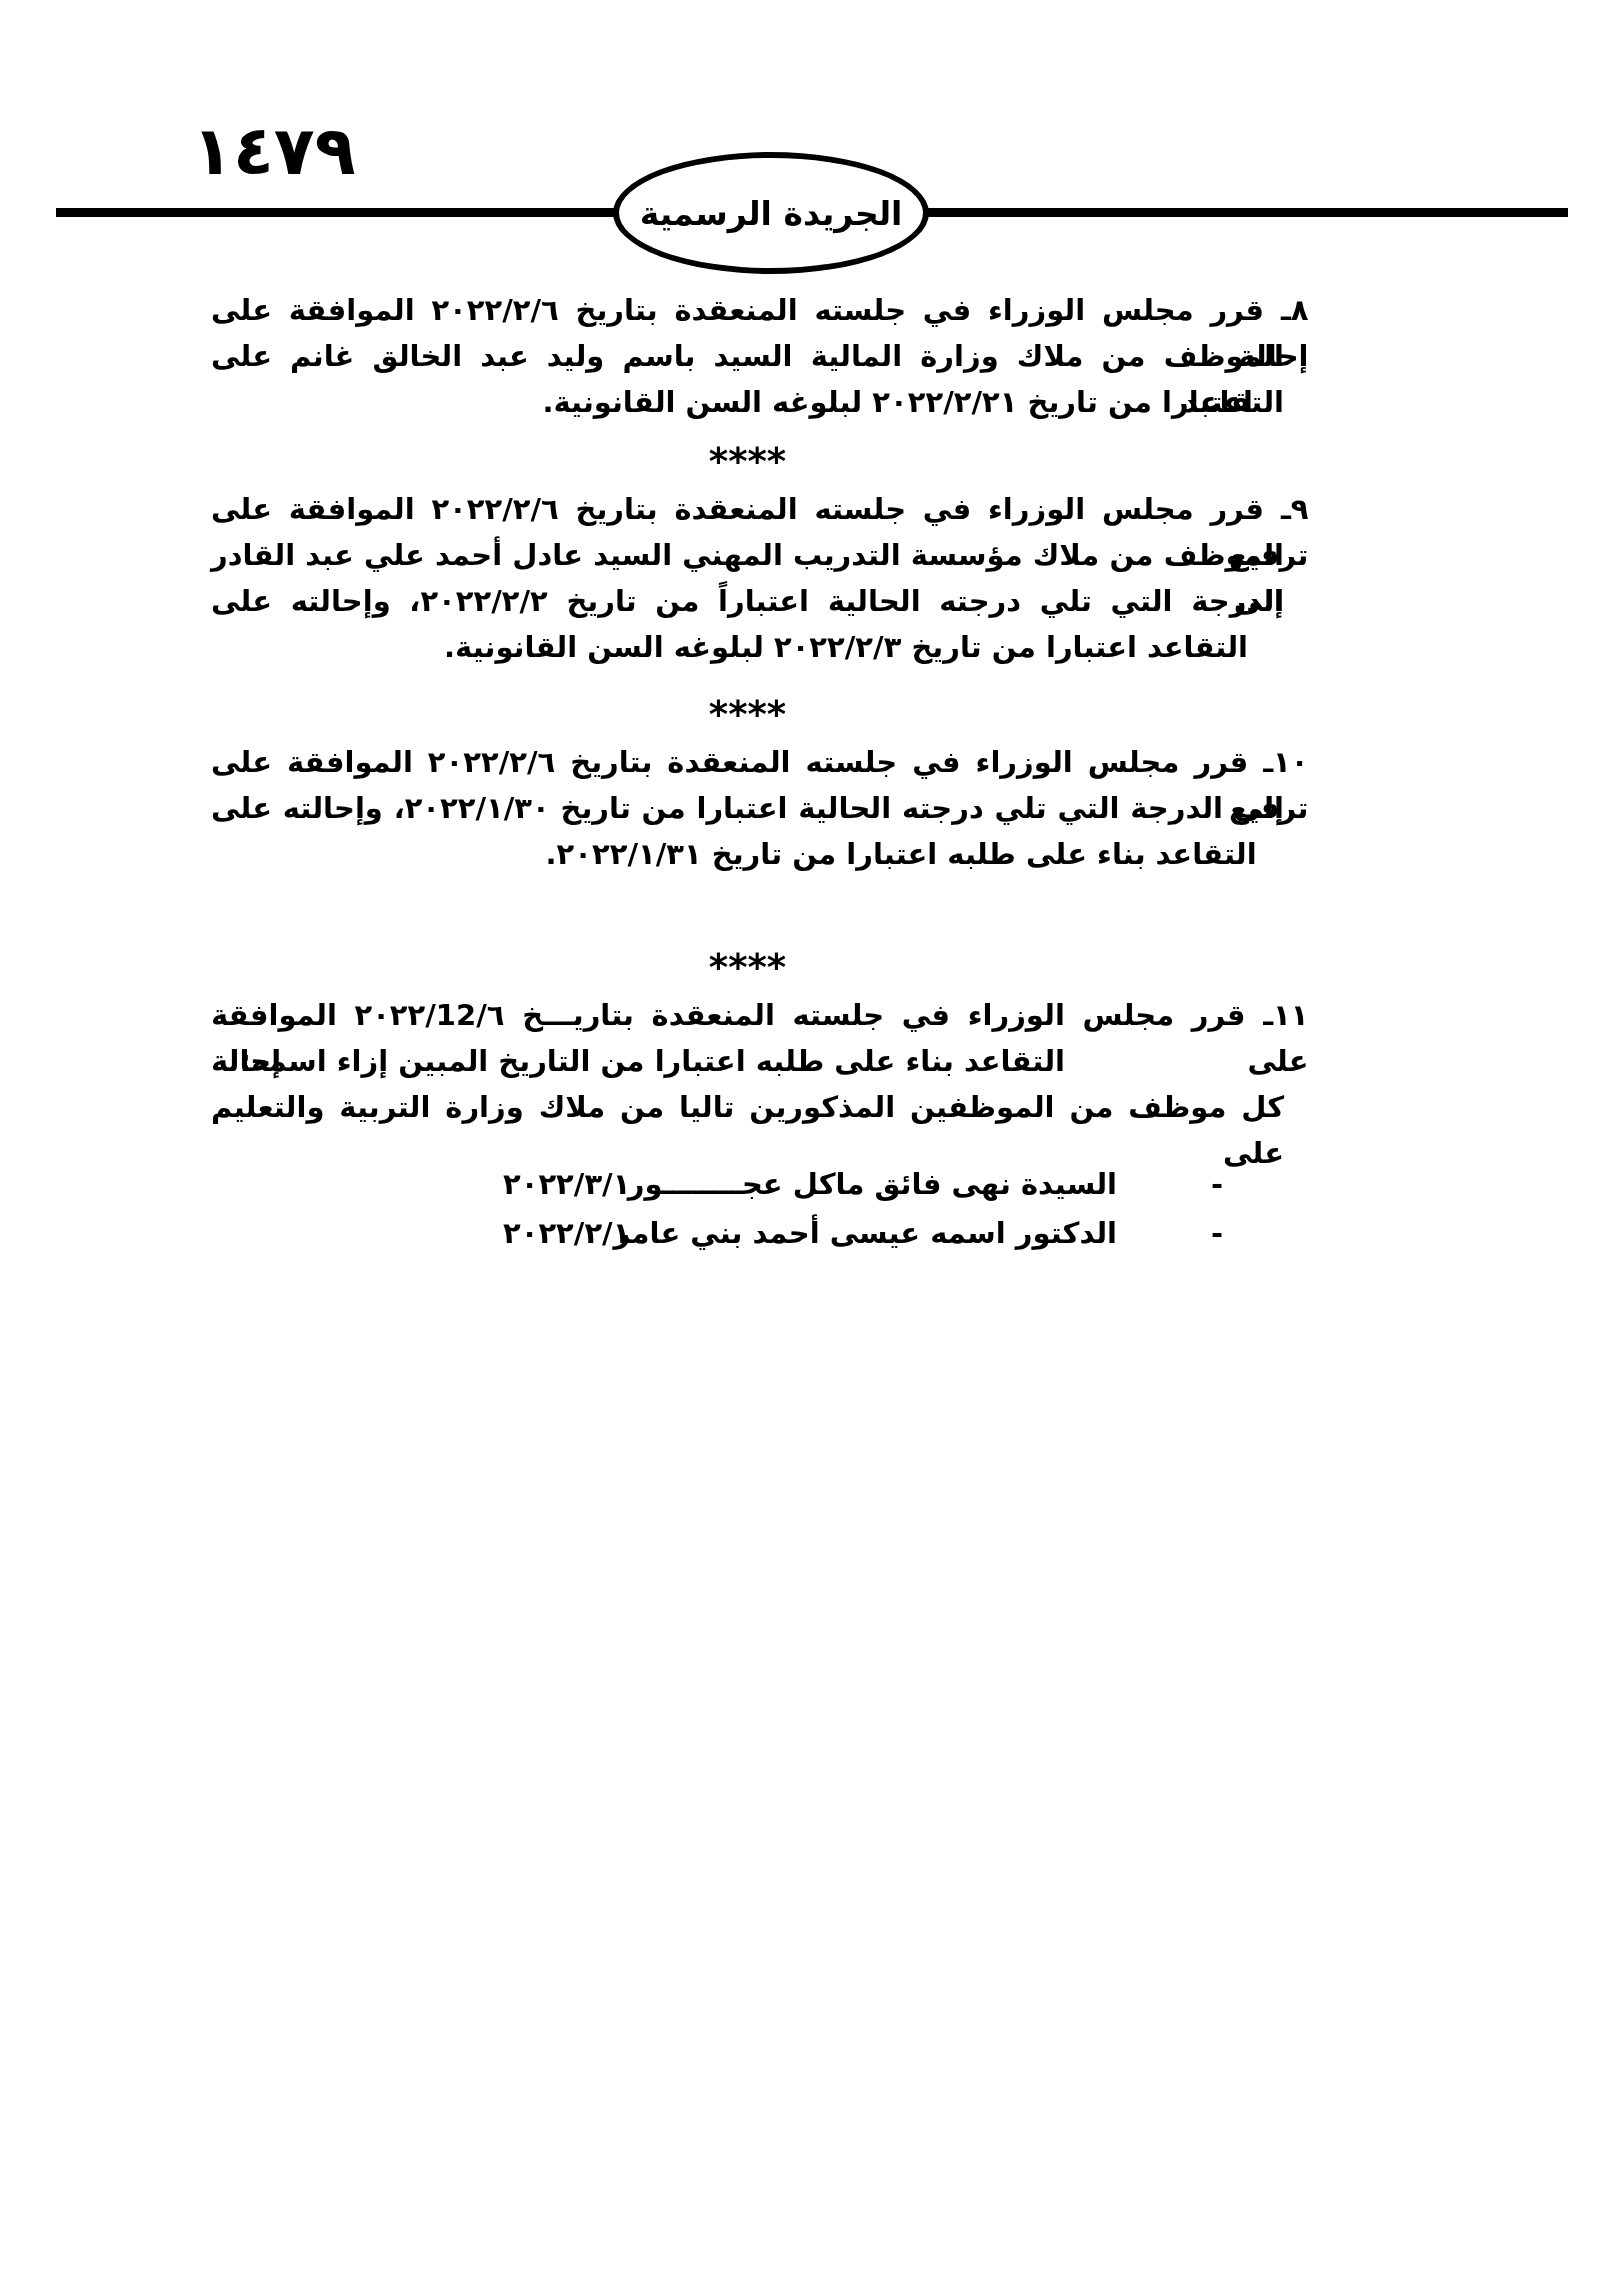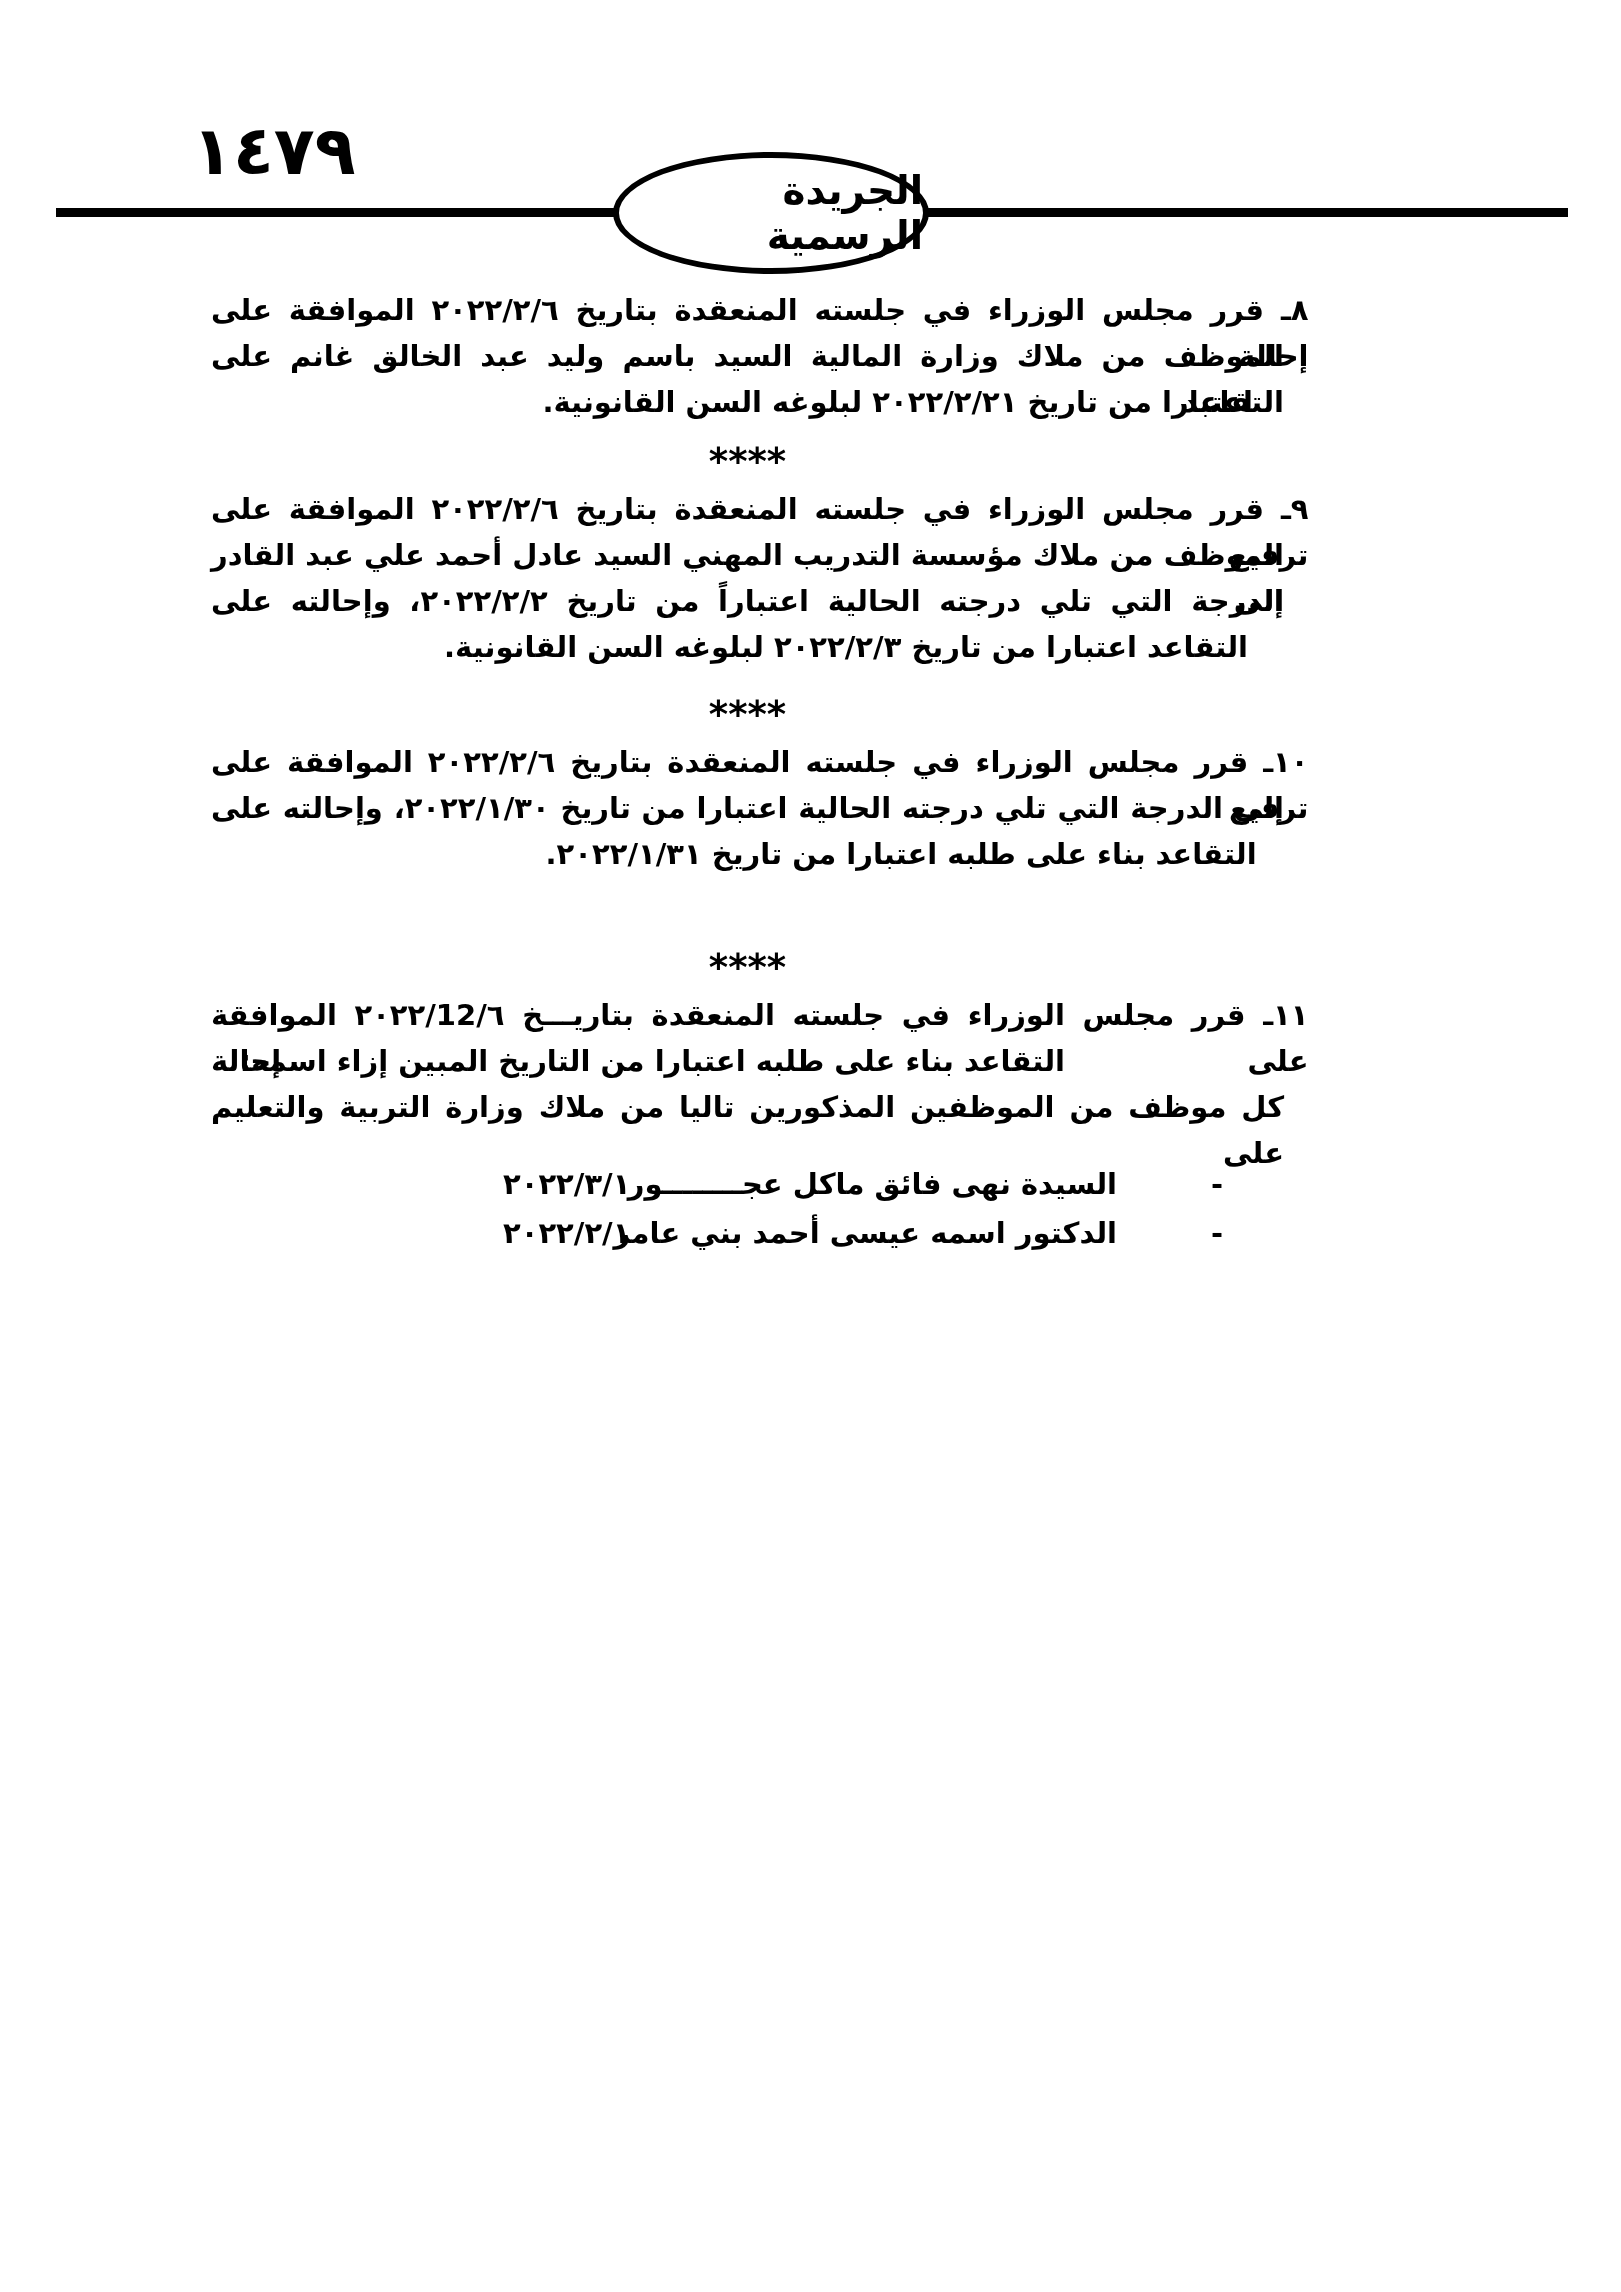--- a/index.html
+++ b/index.html
@@ -43,21 +43,21 @@
     width: 316px;
     height: 122px;
     box-sizing: border-box;
     border: 6.9px solid #000;
     border-radius: 50%;
     background: #fff;
     z-index: 2;
     display: flex;
     align-items: center;
     justify-content: center;
-    font-size: 39px;
+    font-size: 33px;
     direction: rtl;
   }
   
   .doc {
     position: absolute;
     left: 211px;
     top: 0;
     width: 1073px;
     height: 2020px;
     direction: rtl;

